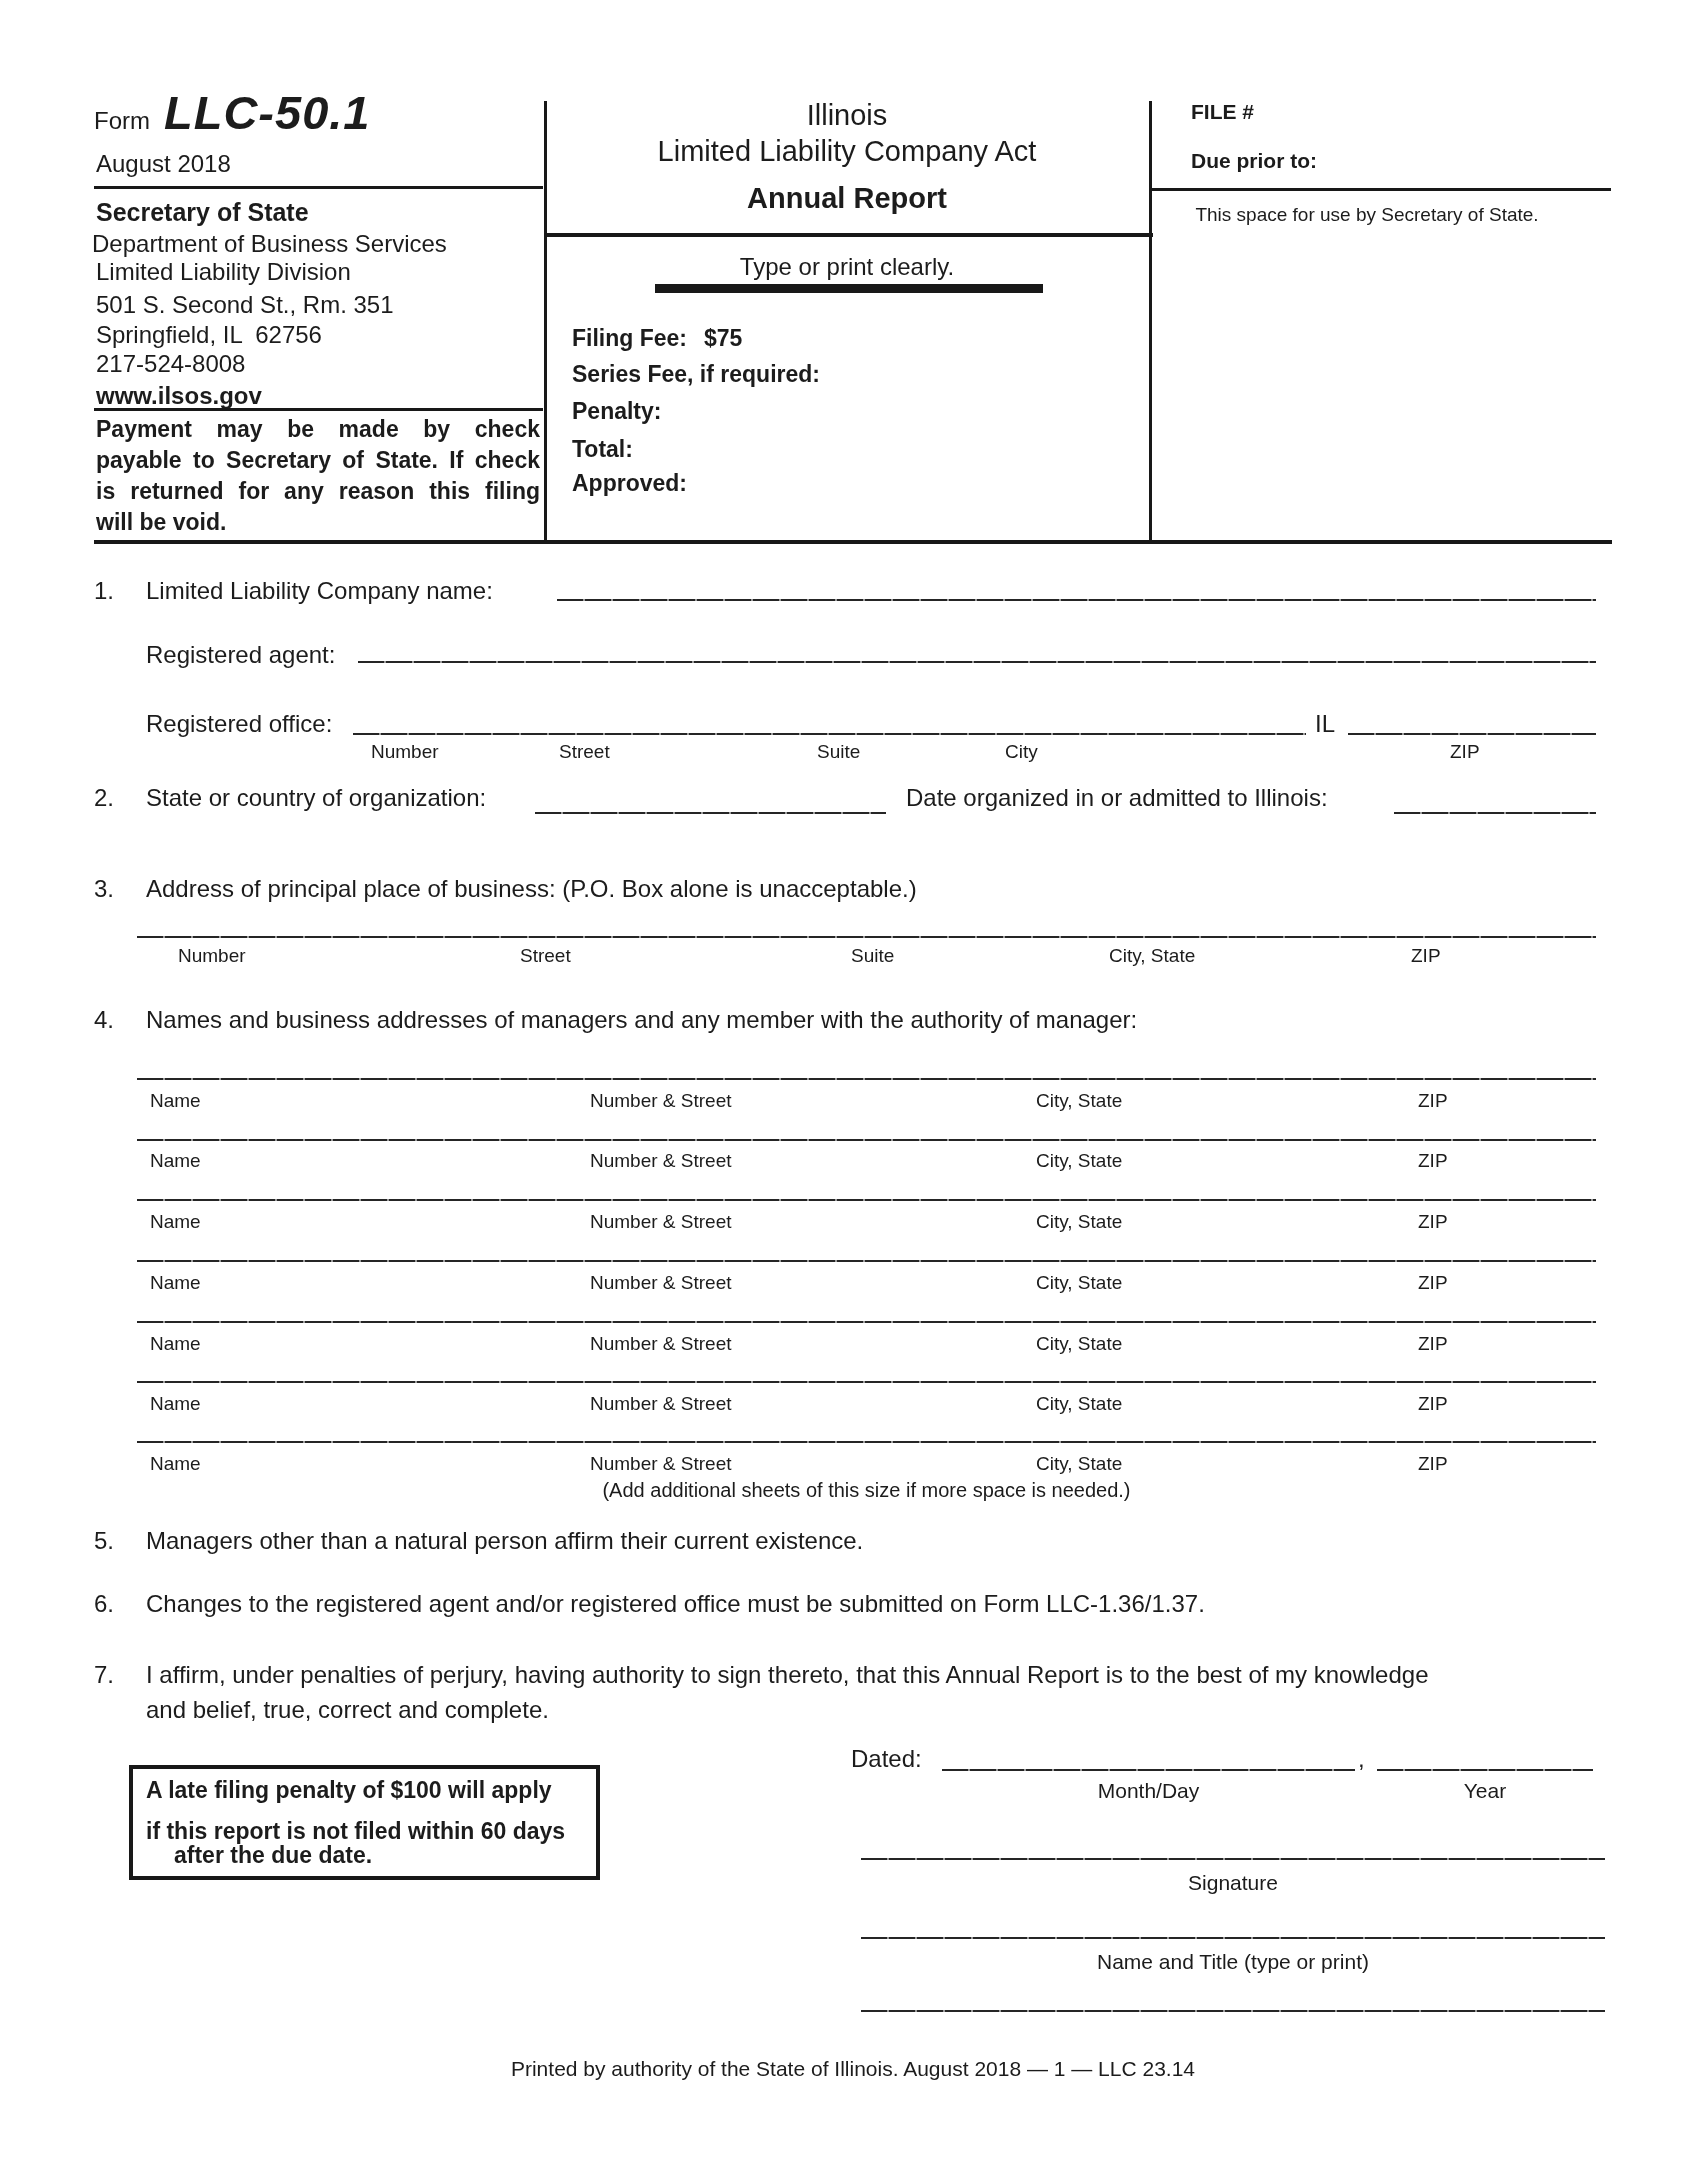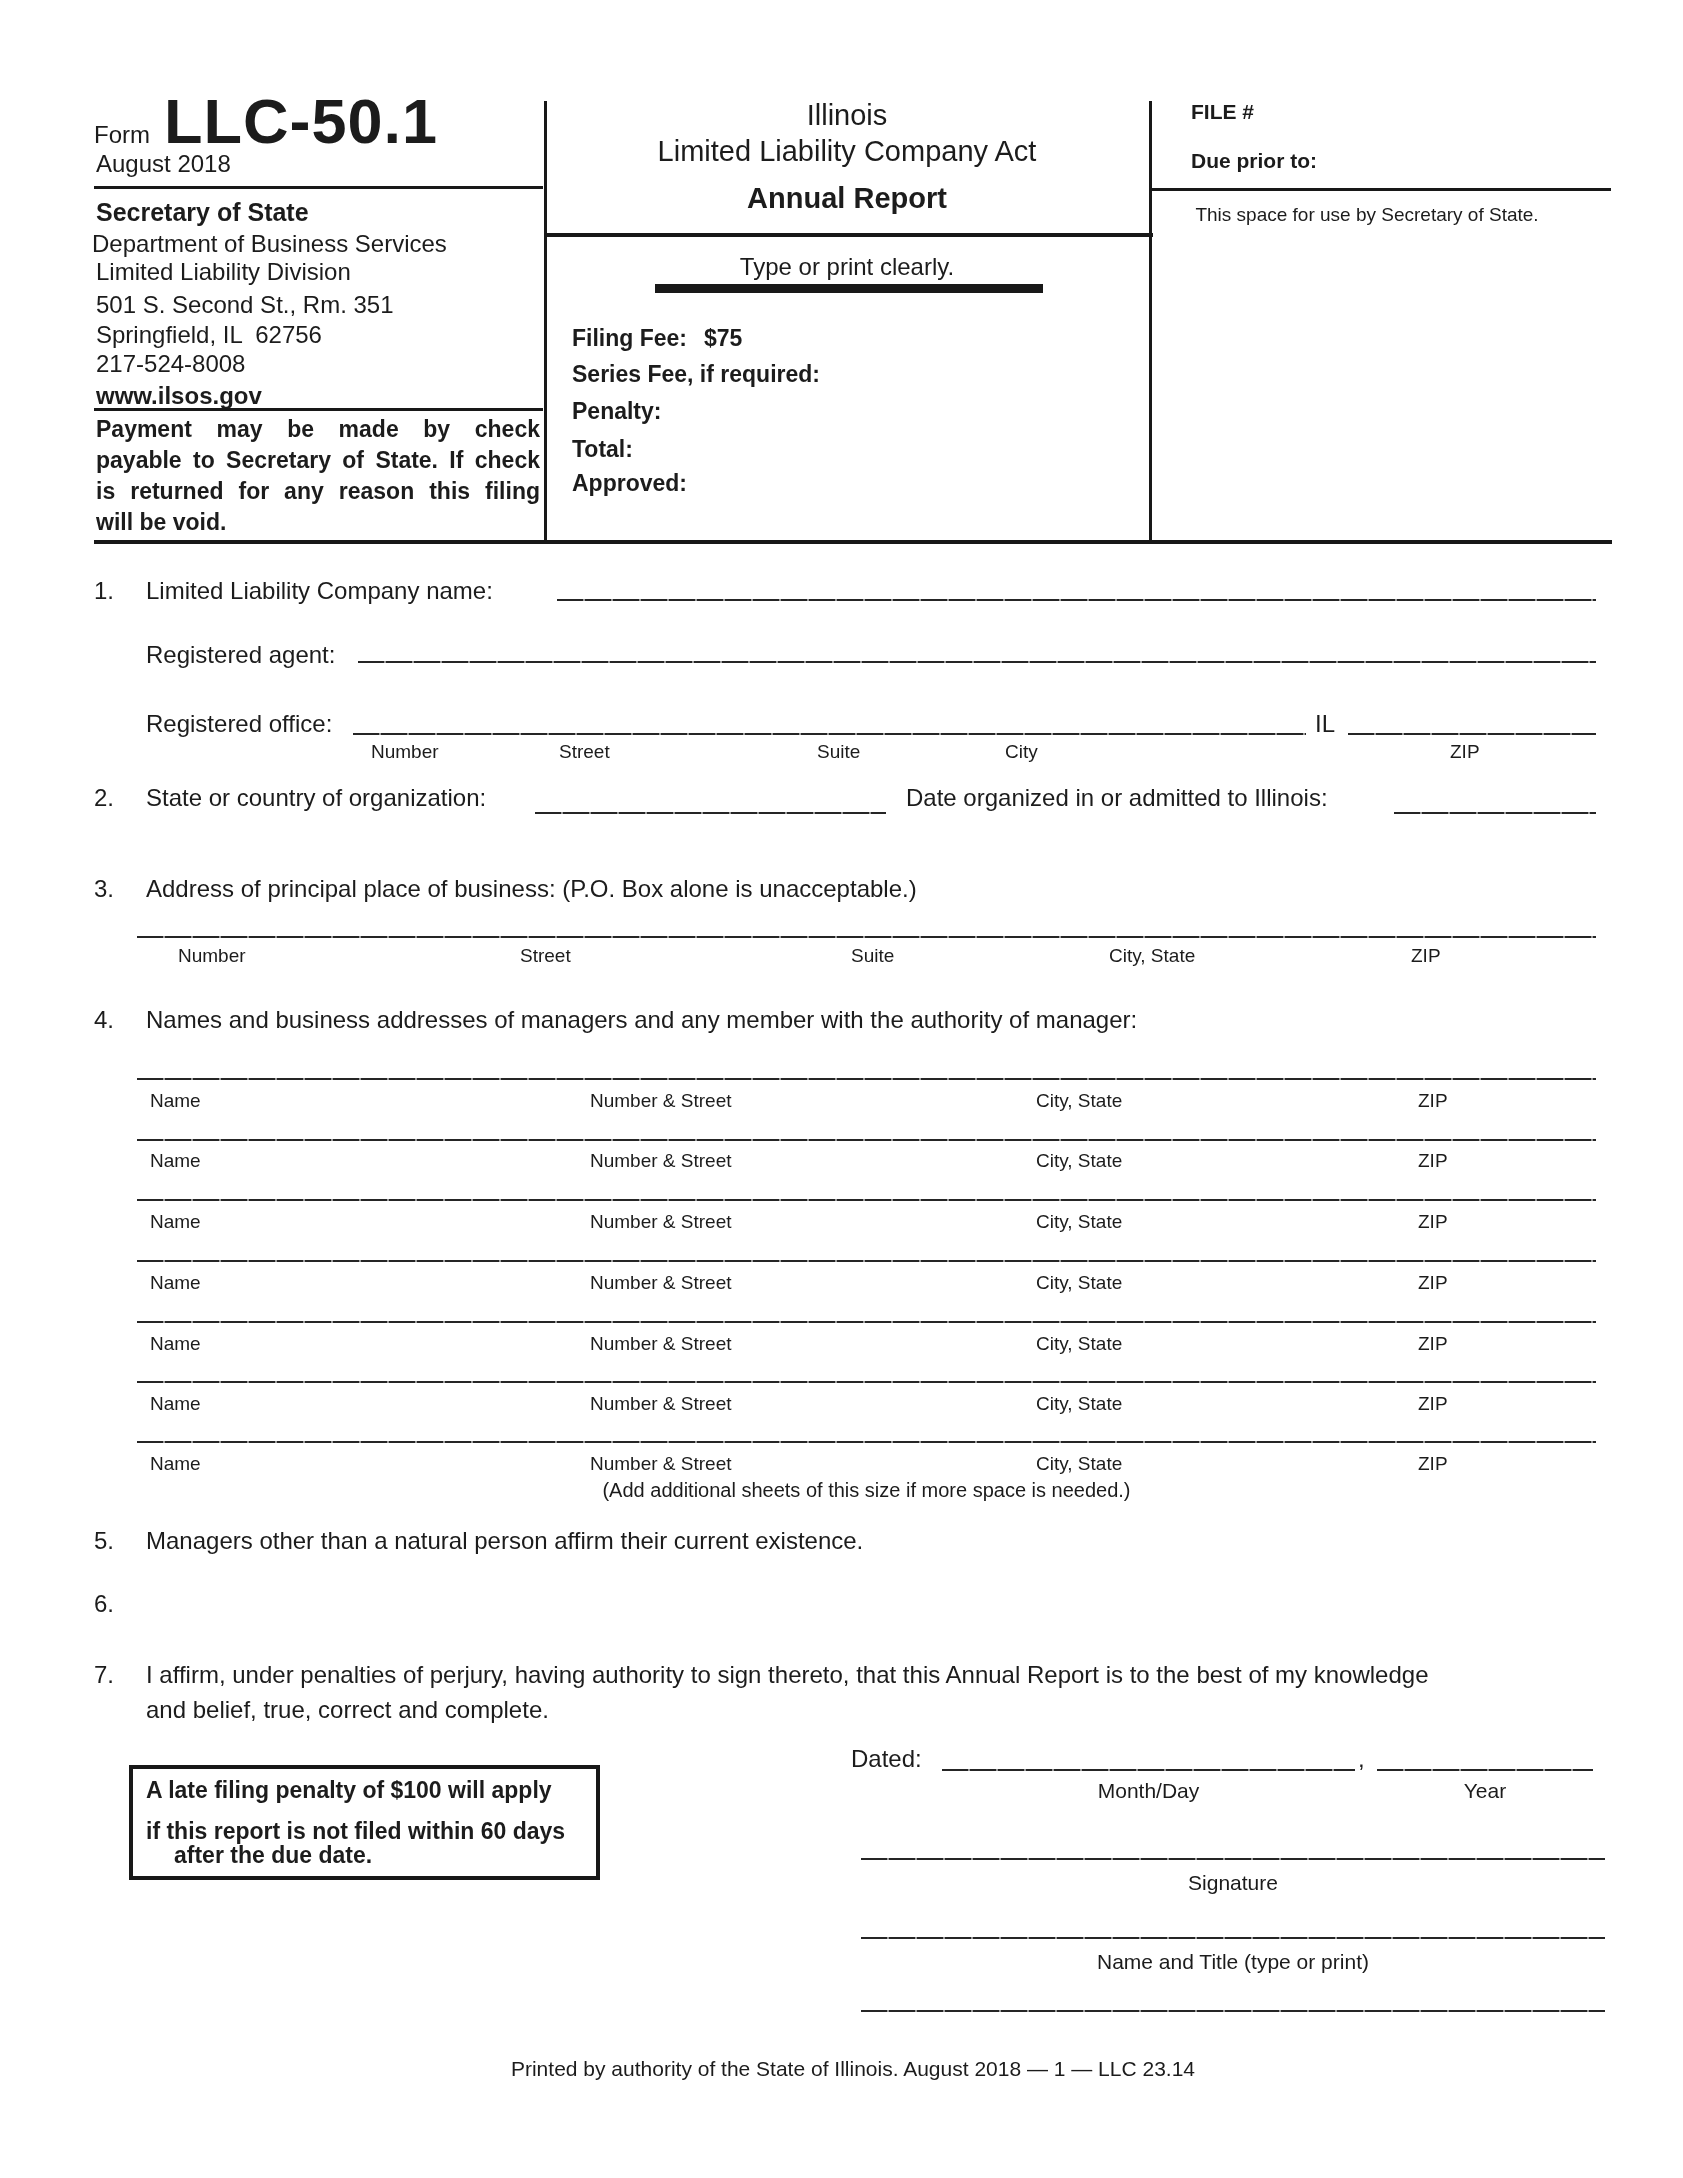--- a/index.html
+++ b/index.html
@@ -9,21 +9,21 @@
     overflow:hidden;margin:0 auto;
   }
   .abs{position:absolute;white-space:nowrap;}
   .t19{font-size:19px;}
   .t20{font-size:20px;}
   .t21{font-size:21px;}
   .t23{font-size:23px;}
   .t24{font-size:24px;}
   .t25{font-size:25px;}
   .t29{font-size:29px;}
-  .t54{font-size:63px;}
+  .t54{font-size:47px;font-style:italic;}
   .b{font-weight:bold;}
   .ctr{text-align:center;}
   
   .fline{position:absolute;height:2px;
     background:repeating-linear-gradient(90deg,#252525 0 26px,#9a9a9a 26px 28px);}
   
   .hline,.vline{position:absolute;background:#181818;}
   
   .jline{white-space:normal;text-align:justify;text-align-last:justify;}
   .lastline{white-space:normal;text-align:left;}
@@ -159,20 +159,21 @@
       <div class="abs t19" style="left: 590px; top: 1453px;">Number &amp; Street</div>
       <div class="abs t19" style="left: 1036px; top: 1453px;">City, State</div>
       <div class="abs t19" style="left: 1418px; top: 1453px;">ZIP</div>
     </div>
   <div class="abs t20 ctr" style="left:137px;top:1479px;width:1459px;">(Add additional sheets of this size if more space is needed.)</div>
 
   <div class="abs t24" style="left:94px;top:1527px;">5.</div>
   <div class="abs t24" style="left:146px;top:1527px;">Managers other than a natural person affirm their current existence.</div>
 
   <div class="abs t24" style="left:94px;top:1590px;">6.</div>
+  <div class="abs t24" style="left:146px;top:1590px;">Changes to the registered agent and/or registered office must be submitted on Form LLC-1.36/1.37.</div>
 
   <div class="abs t24" style="left:94px;top:1661px;">7.</div>
   <div class="abs t24" style="left:146px;top:1661px;">I affirm, under penalties of perjury, having authority to sign thereto, that this Annual Report is to the best of my knowledge</div>
   <div class="abs t24" style="left:146px;top:1696px;">and belief, true, correct and complete.</div>
 
   <div class="abs t24" style="left:851px;top:1745px;">Dated:</div>
   <div class="fline" style="left:942px;top:1769px;width:413px;"></div>
   <div class="abs t24" style="left:1358px;top:1745px;">,</div>
   <div class="fline" style="left:1377px;top:1769px;width:216px;"></div>
   <div class="abs t21 ctr" style="left:942px;top:1779px;width:413px;">Month/Day</div>

